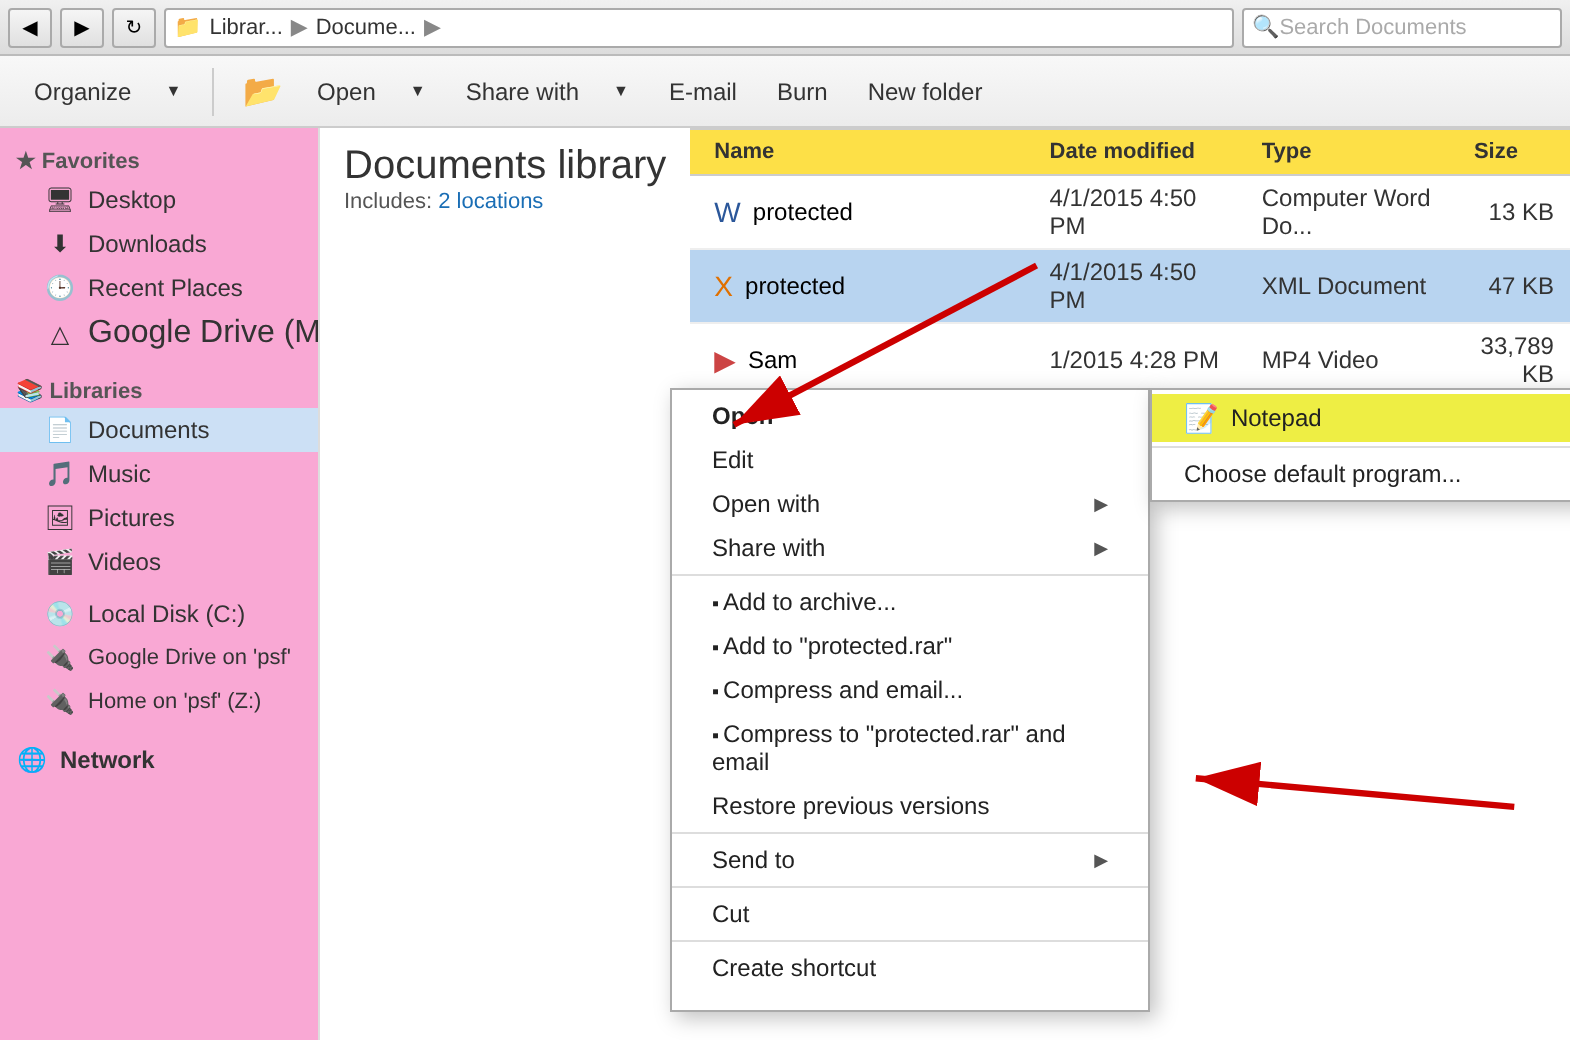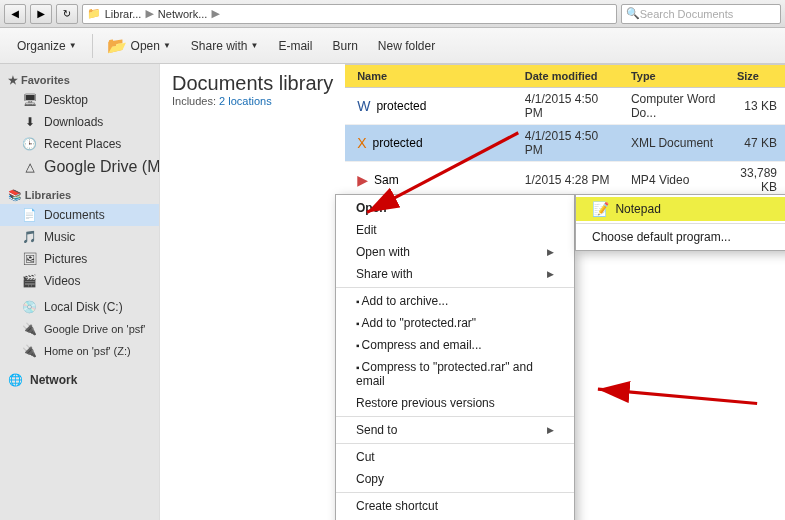--- a/index.html
+++ b/index.html
@@ -7,29 +7,29 @@
 
     
     .top-bar { display: flex; align-items: center; background: linear-gradient(to bottom, #f0f0f0, #dcdcdc); border-bottom: 1px solid #bbb; height: 28px; padding: 0 4px; gap: 4px; }
     .breadcrumb-area { display: flex; align-items: center; flex: 1; background: #fff; border: 1px solid #aaa; border-radius: 2px; height: 20px; padding: 0 4px; font-size: 11px; color: #333; gap: 4px; }
     .breadcrumb-sep { color: #888; }
     .search-box { display: flex; align-items: center; background: #fff; border: 1px solid #aaa; border-radius: 2px; height: 20px; padding: 0 4px; width: 160px; font-size: 11px; color: #999; }
     .nav-btn { width: 22px; height: 20px; background: linear-gradient(to bottom, #f5f5f5, #e0e0e0); border: 1px solid #aaa; border-radius: 2px; cursor: pointer; display: flex; align-items: center; justify-content: center; font-size: 10px; }
 
     
     .toolbar { display: flex; align-items: center; background: linear-gradient(to bottom, #f8f8f8, #ececec); border-bottom: 1px solid #ccc; height: 36px; padding: 0 8px; gap: 2px; }
-    .toolbar-btn { display: flex; align-items: center; gap: 3px; padding: 3px 8px; border: 1px solid transparent; border-radius: 2px; cursor: pointer; font-size: 12px; color: #333; }
+    .toolbar-btn { display: flex; align-items: center; gap: 17px; padding: 3px 8px; border: 1px solid transparent; border-radius: 2px; cursor: pointer; font-size: 12px; color: #333; }
     .toolbar-sep { width: 1px; height: 24px; background: #ccc; margin: 0 4px; }
     .toolbar-btn .arrow { font-size: 8px; }
 
     
     .main { display: flex; height: calc(520px - 64px); }
 
     
-    .sidebar { width: 160px; background: #e5e5e5; border-right: 1px solid #ddd; overflow-y: auto; padding: 4px 0; flex-shrink: 0; }
+    .sidebar { width: 160px; background: #f9a8d4; border-right: 1px solid #ddd; overflow-y: auto; padding: 4px 0; flex-shrink: 0; }
     .sidebar-section { margin-bottom: 4px; }
     .sidebar-item { display: flex; align-items: center; gap: 6px; padding: 3px 8px; cursor: pointer; font-size: 12px; color: #333; white-space: nowrap; }
     .sidebar-item.selected { background: #cce0f5; }
     .sidebar-item .icon { width: 16px; height: 16px; display: flex; align-items: center; justify-content: center; flex-shrink: 0; }
     .sidebar-header { padding: 6px 8px 2px; font-size: 11px; font-weight: bold; color: #555; }
     .sidebar-item.sub { padding-left: 22px; }
 
     
     .content { flex: 1; display: flex; flex-direction: row; overflow: hidden; position: relative; }
     .content-header { padding: 8px 12px 4px; }
@@ -77,21 +77,21 @@
 <body>
 
 <div class="top-bar">
   <button class="nav-btn">◀</button>
   <button class="nav-btn">▶</button>
   <button class="nav-btn">↻</button>
   <div class="breadcrumb-area">
     <span>📁</span>
     <span>Librar...</span>
     <span class="breadcrumb-sep">▶</span>
-    <span>Network...</span>
+    <span>Docume...</span>
     <span class="breadcrumb-sep">▶</span>
   </div>
   <div class="search-box">
     <span>🔍</span>
     <span style="color:#aaa; font-size:11px;">Search Documents</span>
   </div>
 </div>
 
 <div class="toolbar">
   <div class="toolbar-btn">
@@ -272,23 +272,20 @@
           <span>Restore previous versions</span>
         </div>
       <div class="ctx-sep"></div>
       <div class="ctx-item has-sub">
           <span>Send to</span>
         </div>
       <div class="ctx-sep"></div>
       <div class="ctx-item">
           <span>Cut</span>
         </div>
-      <div class="ctx-item">
-          <span>Copy</span>
-        </div>
       <div class="ctx-sep"></div>
       <div class="ctx-item">
           <span>Create shortcut</span>
         </div>
       <div class="ctx-item"></div>
 
     </div>
 
     <div class="sub-menu">
       <div class="sub-item highlighted">

